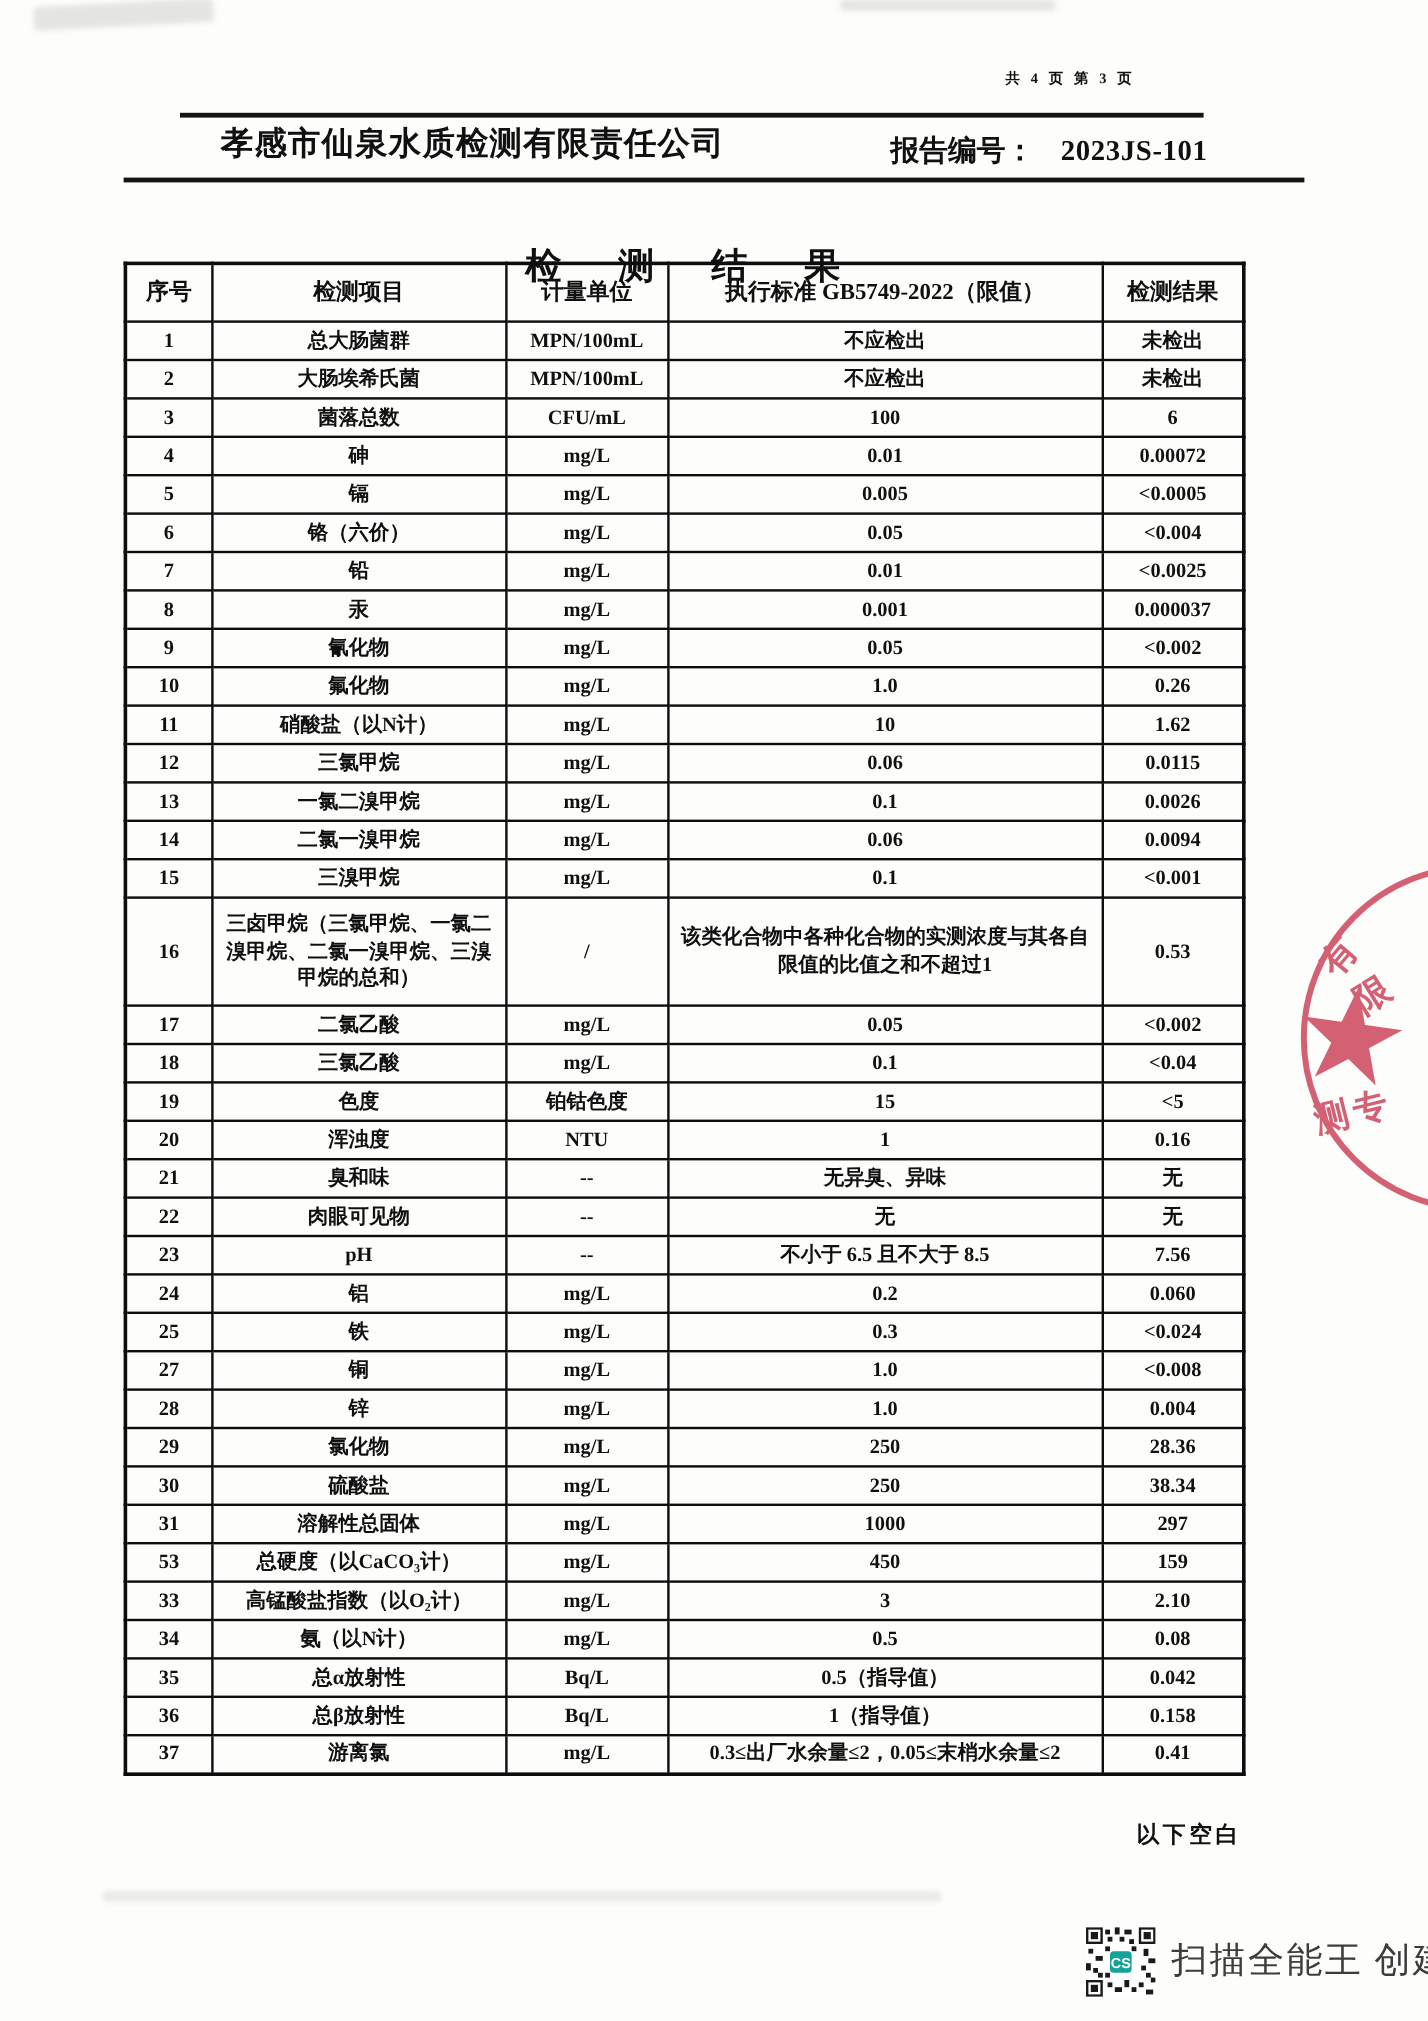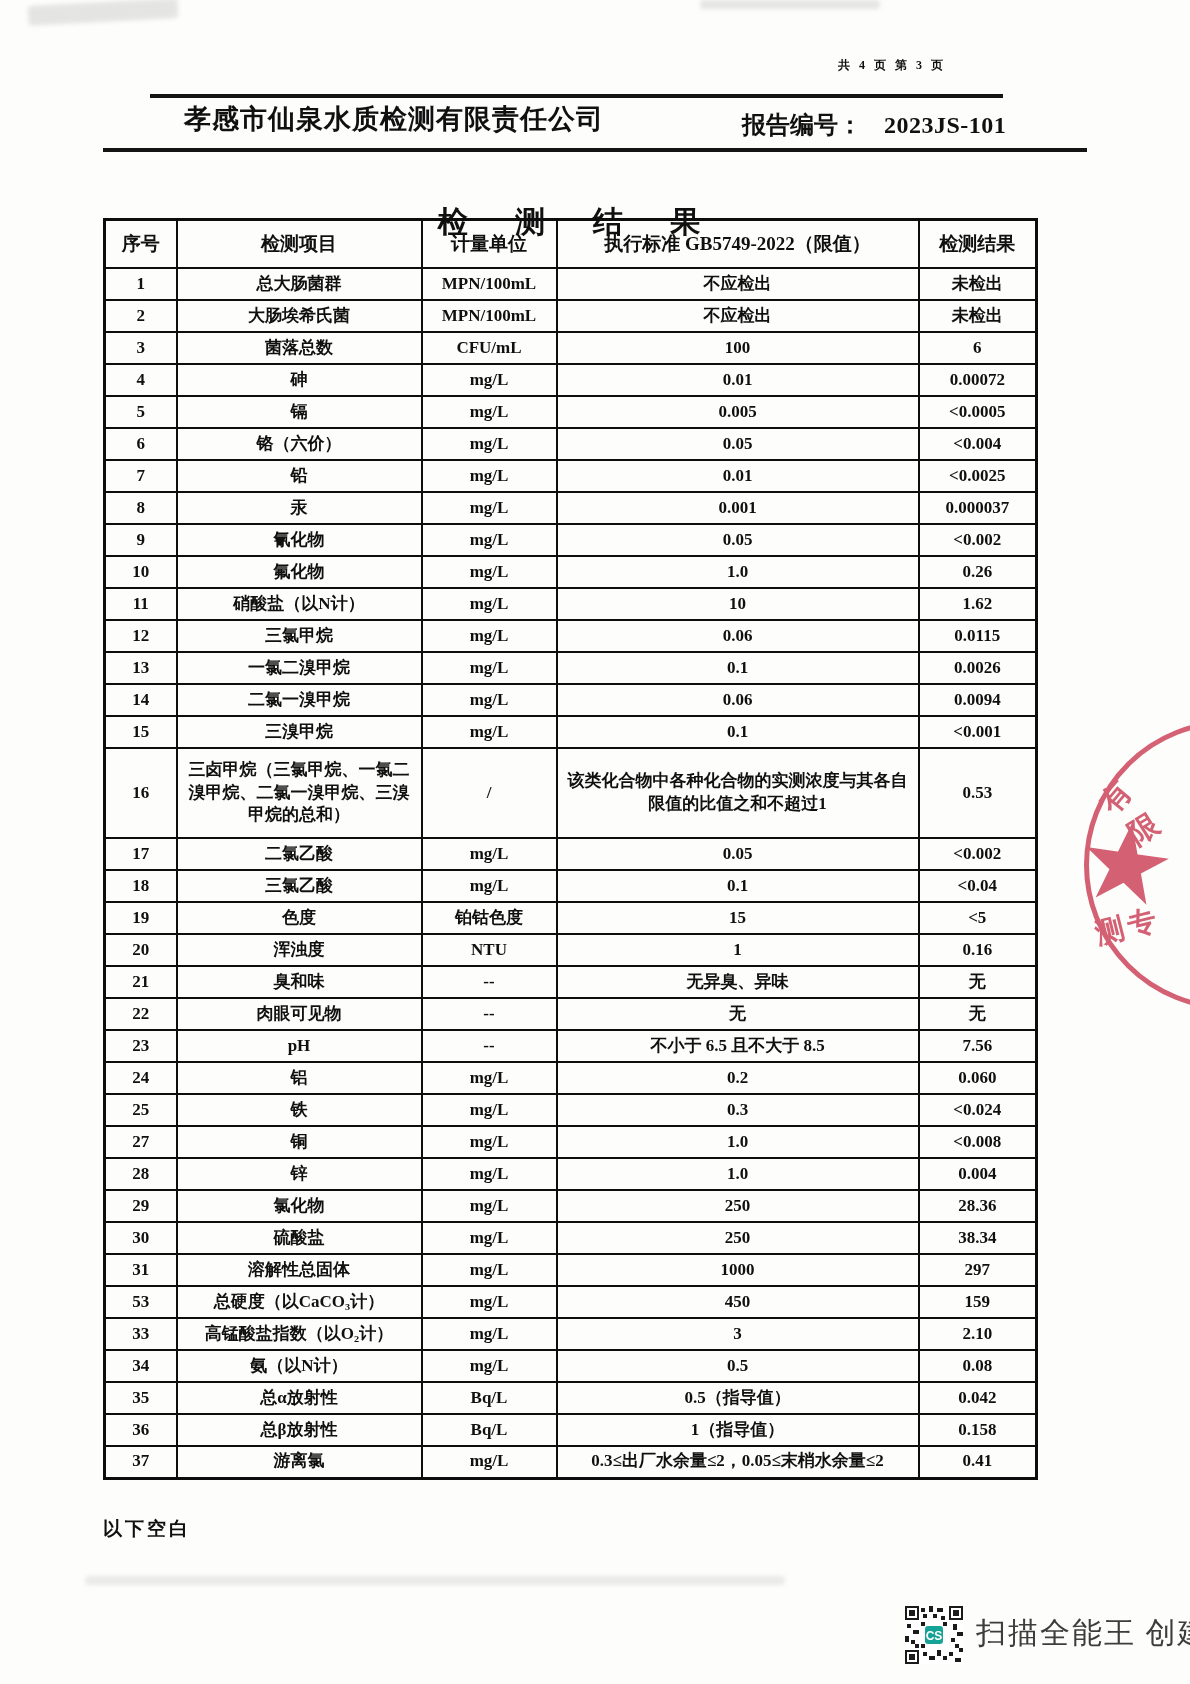--- a/index.html
+++ b/index.html
@@ -41,21 +41,21 @@
   table.results th,table.results td{
     border:2px solid #0d0d0d;text-align:center;vertical-align:middle;
     padding:1px 3px;font-size:17px;font-weight:600;line-height:1.35;
     overflow:hidden;word-break:break-all;
   }
   table.results thead th{font-size:19px;font-weight:700;height:44px;}
   table.results tbody tr{height:32px;}
   table.results tbody tr.tall{height:90px;}
   col.c0{width:72px}col.c1{width:245px}col.c2{width:135px}col.c3{width:362px}col.c4{width:118px}
 
-  .below-blank{position:absolute;left:103px;top:1516px;width:932px;text-align:left;
+  .below-blank{position:absolute;left:103px;top:1516px;width:932px;text-align:right;
                font-size:19px;font-weight:700;letter-spacing:3px;}
 
   
   .stamp{position:absolute;left:1084px;top:720px;width:290px;height:290px;border-radius:50%;
          border:5px solid var(--stamp-red);box-sizing:border-box;opacity:.78;}
   .stamp .frag{position:absolute;color:var(--stamp-red);font-weight:700;}
   .stamp .ch1{left:12px;top:52px;font-size:30px;transform:rotate(-50deg);}
   .stamp .ch2{left:40px;top:84px;font-size:30px;transform:rotate(-32deg);}
   .stamp .star{left:-6px;top:92px;font-size:96px;transform:rotate(8deg);line-height:1;}
   .stamp .bottom{left:6px;top:182px;font-size:29px;letter-spacing:4px;transform:rotate(-14deg);}

